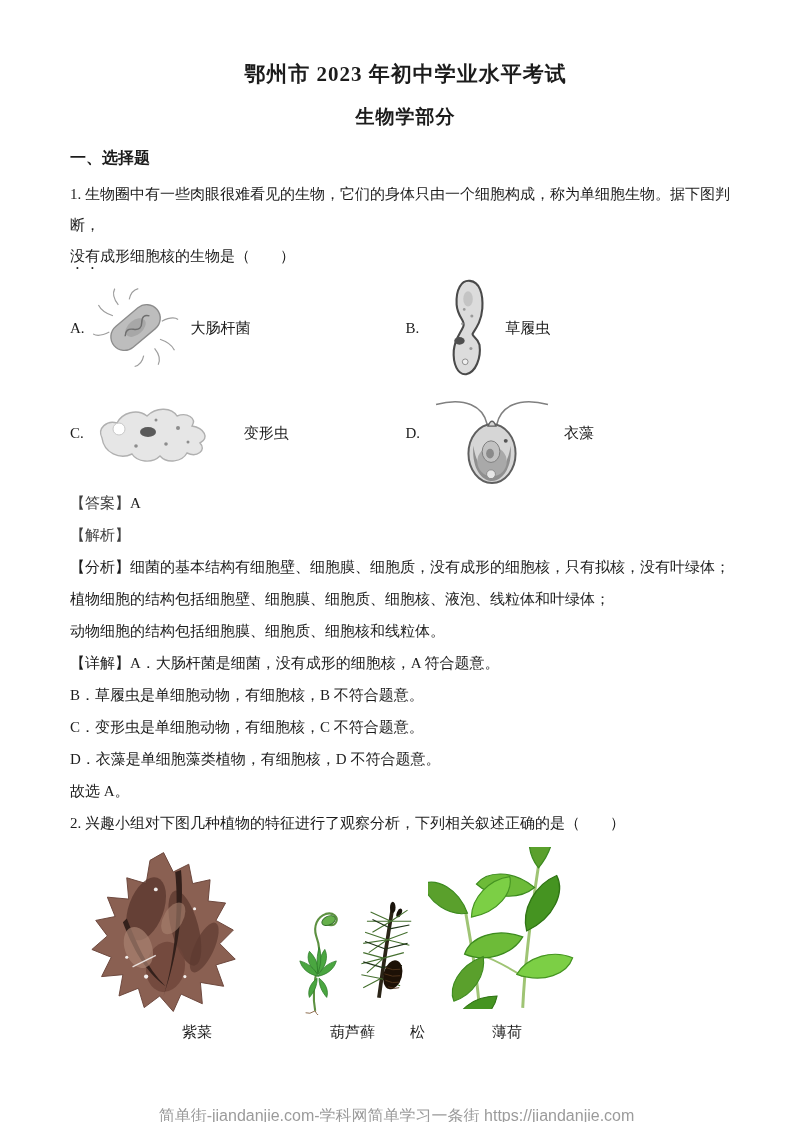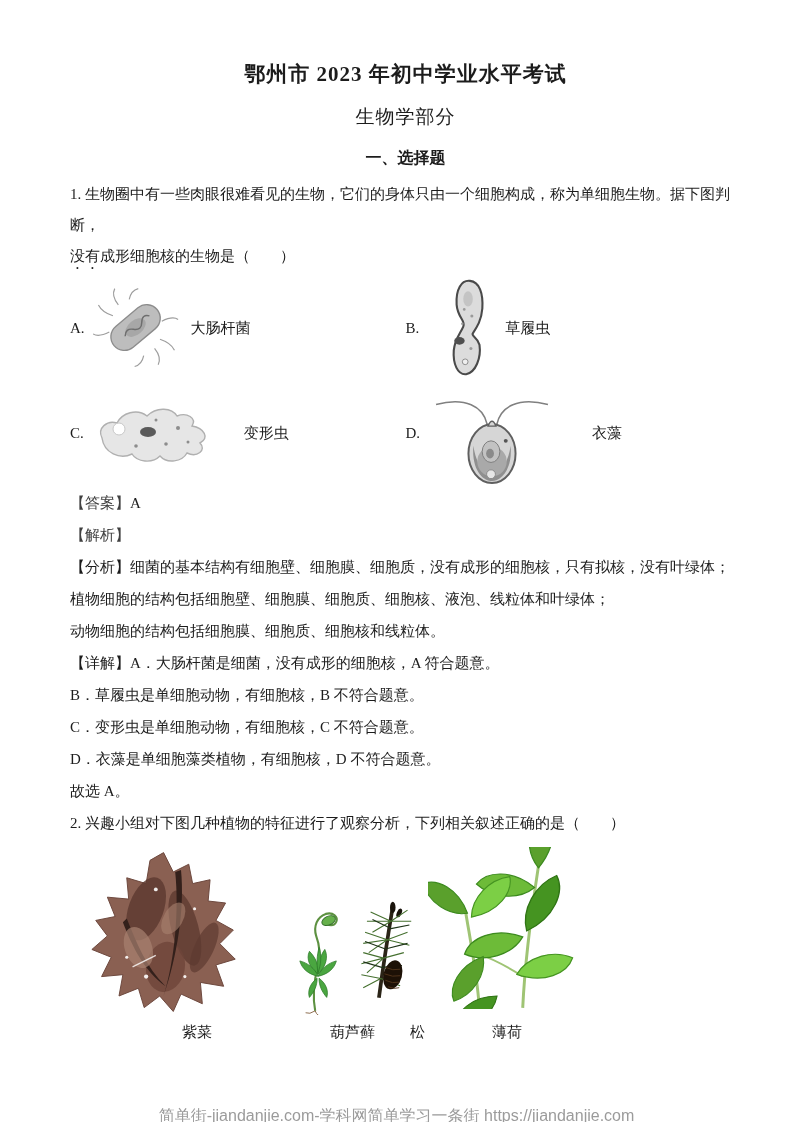--- a/index.html
+++ b/index.html
@@ -10,24 +10,24 @@
     font-family:"Liberation Serif","DejaVu Serif",serif;
     color:#1c1c1c;
     overflow:hidden;
   }
   .content{padding:60px 52px 0 70px;}
   .doc-title{
     text-align:center;font-size:21px;font-weight:bold;
     margin:0 0 16px 0;letter-spacing:1px;
   }
   .doc-subtitle{
-    text-align:center;font-size:19px;font-weight:normal;
+    text-align:center;font-size:19px;font-weight:bold;
     margin:0 0 18px 0;letter-spacing:1px;
   }
-  .section-heading{font-size:16px;font-weight:bold;margin:0 0 10px 0;text-align:center;}
+  .section-heading{font-size:16px;font-weight:bold;margin:0 0 10px 0;}
   .pline{font-size:15px;line-height:31px;}
   .aline{font-size:15px;line-height:32px;}
   .emph{
     -webkit-text-emphasis:filled dot #1c1c1c;
     -webkit-text-emphasis-position:under left;
     text-emphasis:filled dot #1c1c1c;
     text-emphasis-position:under left;
   }
   .blue-label{color:#404040;font-family:Liberation Serif, serif;}
   .opt-row{display:flex;align-items:center;}
@@ -137,21 +137,21 @@
             <ellipse cx="65" cy="76" rx="24" ry="30" fill="#d6d6d6" stroke="#5f5f5f" stroke-width="2"></ellipse>
             <path d="M61,48 Q65,38 69,48 Z" fill="#d6d6d6" stroke="#5f5f5f" stroke-width="1.4"></path>
             <path d="M46,68 C44,94 57,104 65,104 C73,104 86,94 84,68 C81,88 72,97 65,97 C58,97 49,88 46,68 Z" fill="#8f8f8f"></path>
             <ellipse cx="65" cy="84" rx="15" ry="15" fill="#a9a9a9"></ellipse>
             <ellipse cx="64" cy="74" rx="9" ry="11" fill="#c2c2c2" stroke="#7d7d7d" stroke-width="1"></ellipse>
             <ellipse cx="63" cy="76" rx="4" ry="5" fill="#8a8a8a"></ellipse>
             <circle cx="64" cy="97" r="4.5" fill="#e6e6e6" stroke="#8a8a8a" stroke-width="1"></circle>
             <circle cx="79" cy="63" r="2" fill="#555555"></circle>
           </svg>
         </span>
-        <span class="opt-label" style="margin-left:36px;">衣藻</span>
+        <span class="opt-label" style="margin-left:8px;">衣藻</span>
       </div>
     </div>
 
     <div class="aline">
       <span class="blue-label">【答案】</span><span>A</span>
     </div>
     <div class="aline">
       <span class="blue-label">【解析】</span>
     </div>
     <div class="aline">

